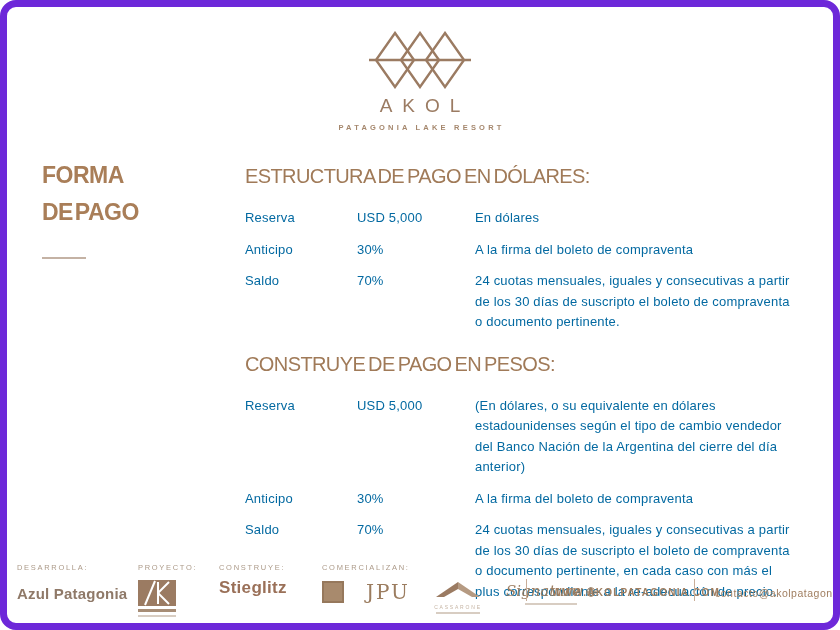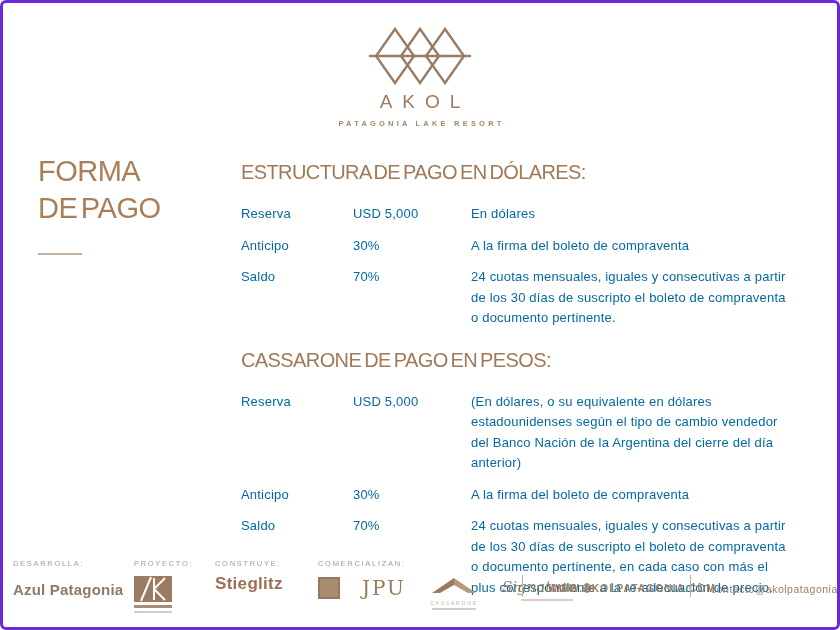--- a/index.html
+++ b/index.html
@@ -1,36 +1,36 @@
 <!DOCTYPE html>
 <html><head>
 <meta charset="utf-8">
 <style>
   html,body{margin:0;padding:0;background:#fff;}
   .page{
     position:relative;width:840px;height:630px;box-sizing:border-box;
-    background:#fff;border:3px solid #6d28d9;border-radius:6px;overflow:hidden;
+    background:#fff;border:7px solid #6d28d9;border-radius:16px;overflow:hidden;
     font-family:"Liberation Sans",sans-serif;
   }
   
   .logo{position:absolute;top:24px;left:0;right:0;text-align:center;}
   .logo svg{display:block;margin:0 auto 6px auto;}
   .logo-name{
     font-size:19px;letter-spacing:10px;padding-left:10px;color:#9b7b62;
     font-weight:400;
   }
   .logo-tagline{
     margin-top:6px;font-size:7.5px;letter-spacing:3.2px;padding-left:3px;
     color:#a5876d;font-weight:700;
   }
   
   .side-title{position:absolute;left:35px;top:150px;color:#a97e58;}
   .side-title .t{
-    font-size:29px;line-height:37px;letter-spacing:-0.5px;word-spacing:-4px;
-    font-weight:400;
+    font-size:23px;line-height:37px;letter-spacing:-0.5px;word-spacing:-4px;
+    font-weight:700;
   }
   .side-title .dash{width:44px;border-top:2px solid #c4b2a4;margin-top:26px;}
   
   .content{position:absolute;left:238px;top:158px;width:554px;}
   .sec-heading{
     font-size:20px;font-weight:400;color:#a07a58;letter-spacing:-0.6px;
     word-spacing:-2px;margin:0 0 20px 0;
   }
   .sec2{margin-top:20px;}
   .row{
@@ -117,21 +117,21 @@
         <div class="cell">A la firma del boleto de compraventa</div>
       </div>
       <div class="row">
         <div class="cell">Saldo</div>
         <div class="cell">70%</div>
         <div class="cell">24 cuotas mensuales, iguales y consecutivas a partir de los 30 días de suscripto el boleto de compraventa o documento pertinente.</div>
       </div>
     </div>
 
     <div class="sec sec2">
-      <h2 class="sec-heading">CASSARONE DE PAGO EN PESOS:</h2>
+      <h2 class="sec-heading">CONSTRUYE DE PAGO EN PESOS:</h2>
       <div class="row">
         <div class="cell">Reserva</div>
         <div class="cell">USD 5,000</div>
         <div class="cell">(En dólares, o su equivalente en dólares estadounidenses según el tipo de cambio vendedor del Banco Nación de la Argentina del cierre del día anterior)</div>
       </div>
       <div class="row">
         <div class="cell">Anticipo</div>
         <div class="cell">30%</div>
         <div class="cell">A la firma del boleto de compraventa</div>
       </div>

